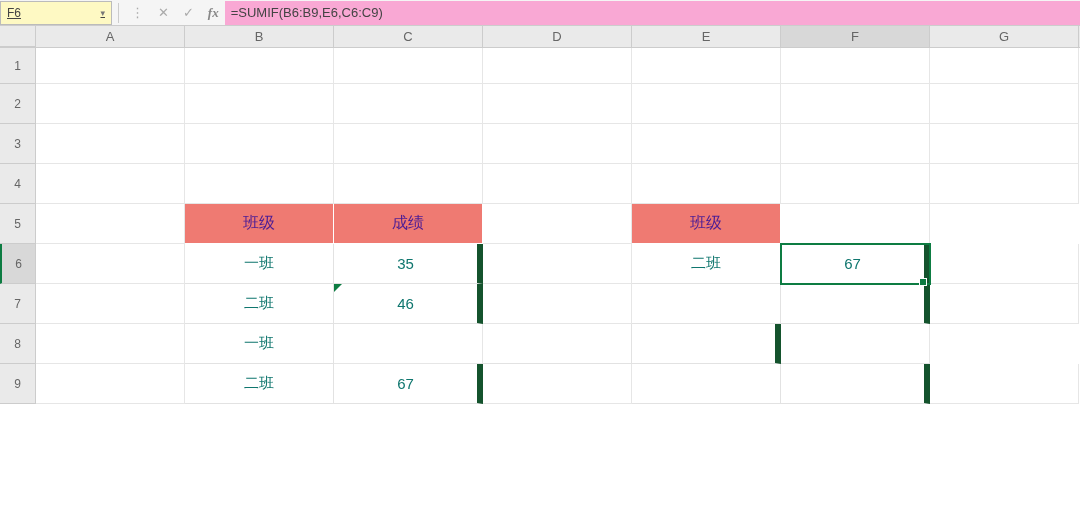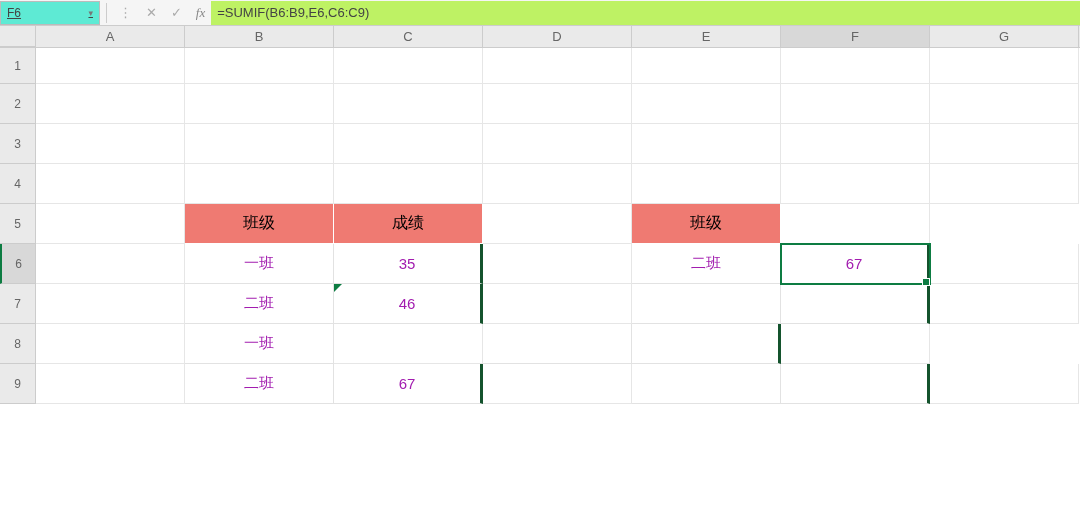--- a/index.html
+++ b/index.html
@@ -11,23 +11,23 @@
       overflow: hidden;
     }
     .formula-bar {
       display: flex;
       align-items: center;
       height: 26px;
       border-bottom: 1px solid #ccc;
       background: #f5f5f5;
     }
     .name-box {
-      width: 100px;
+      width: 112px;
       height: 24px;
-      background: #5eead4;
+      background: #fef9c3;
       border: 1px solid #bbb;
       display: flex;
       align-items: center;
       padding: 0 6px;
       font-size: 12px;
       color: #444;
       position: relative;
       text-decoration: underline;
     }
     .name-box .nb-dd {
@@ -45,26 +45,27 @@
       display: flex;
       align-items: center;
       gap: 14px;
       padding: 0 6px;
       color: #aaa;
     }
     .fb-icons .fx {
       font-style: italic;
       font-family: "Times New Roman", serif;
       color: #888;
+      font-weight: bold;
     }
     .fb-input {
       flex: 1;
       height: 24px;
       border: none;
-      background: #bef264;
+      background: #f9a8d4;
       font-size: 13px;
       padding: 0 6px;
       color: #444;
       outline: none;
     }
     .sheet {
       position: relative;
       width: 1080px;
       height: 502px;
       background: #fff;
@@ -122,30 +123,30 @@
       display: flex;
       align-items: center;
       justify-content: center;
       font-size: 15px;
       color: #333;
       background: #fff;
       position: relative;
     }
     .t1-header {
       background: #ef7a72;
-      color: #000000;
+      color: #4c1d95;
       font-size: 16px;
       border-right: 1px solid #fff;
       border-bottom: 1px solid #fff;
     }
     .t1-body {
       background: #fff;
       border-right: 1px solid #e2e2e2;
       border-bottom: 1px solid #e2e2e2;
-      color: #a21caf;
+      color: #0f766e;
       text-align: right;
     }
     .corner-tri::before {
       content: "";
       position: absolute;
       top: 0;
       left: 0;
       width: 0;
       height: 0;
       border-top: 8px solid #0d7c42;
@@ -159,21 +160,21 @@
     .active-cell::after {
       content: "";
       position: absolute;
       right: -3px;
       bottom: -3px;
       width: 6px;
       height: 6px;
       background: #0d7c42;
       border: 1px solid #fff;
     }
-    .t1-last-right { border-right: 3px solid #14532d; }
+    .t1-last-right { border-right: 6px solid #14532d; }
   </style>
 </head>
 <body>
 
 <div class="formula-bar">
   <div class="name-box">
     <span>F6</span>
     <span class="nb-dd">▾</span>
   </div>
   <div class="fb-divider"></div>

